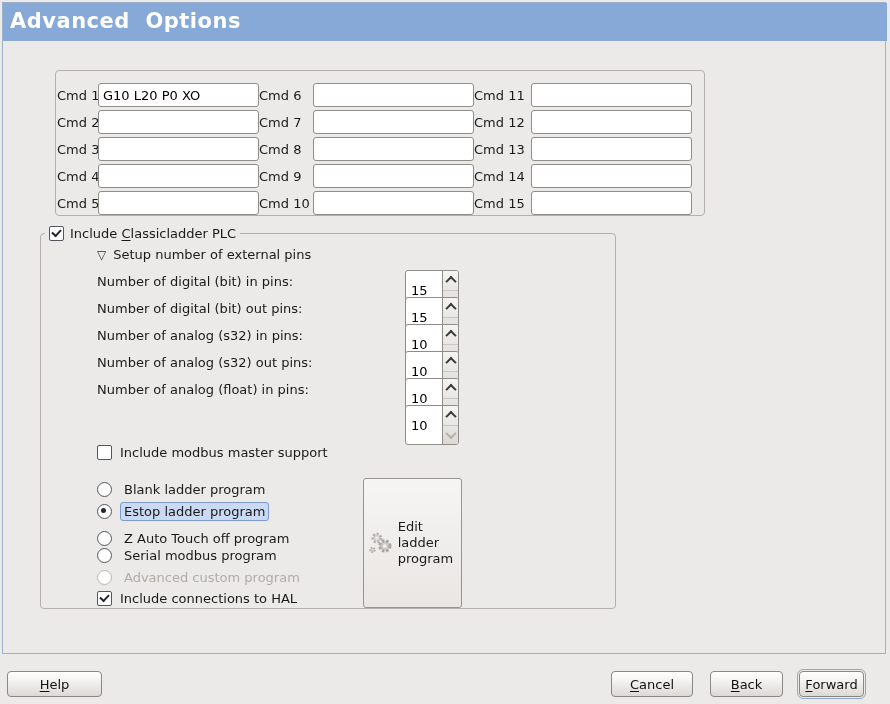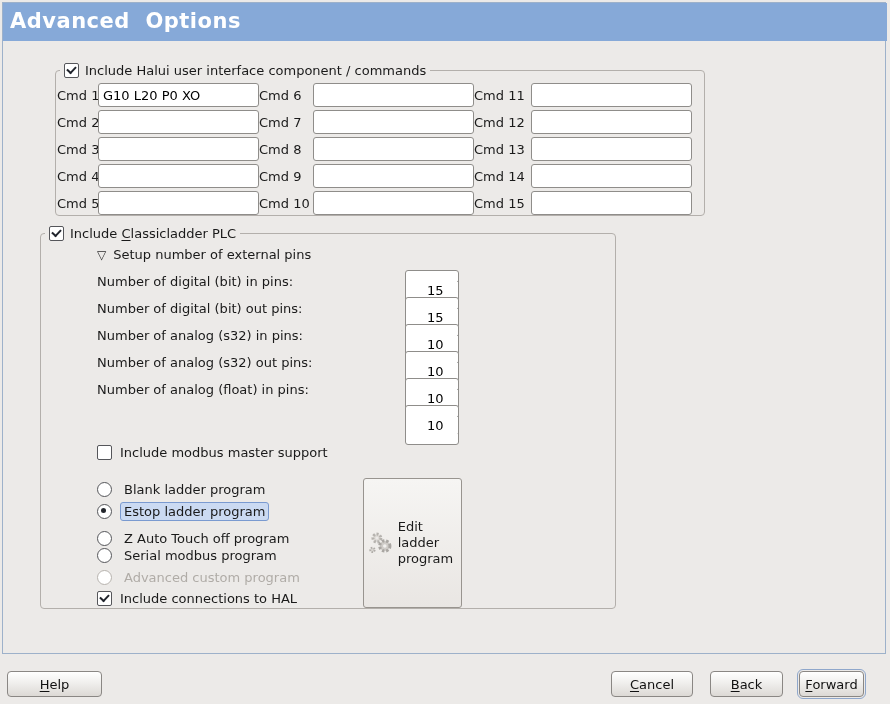--- a/index.html
+++ b/index.html
@@ -38,21 +38,21 @@
     grid-auto-rows:24px;row-gap:3px;align-items:center;}
   .cmd-label{text-align:right;padding-right:18px;white-space:nowrap;}
   .entry{height:24px;width:161px;box-sizing:border-box;border:1px solid #8f8d8a;border-radius:3px;
     background:#fff;padding:0 4px;font:13px "DejaVu Sans","Liberation Sans",sans-serif;outline:none;}
 
   
   .expander{position:absolute;left:56px;top:13px;display:flex;align-items:center;gap:7px;cursor:default;}
   .exp-arrow{font-size:12px;color:#2e2e2e;line-height:1;}
   .spin-label{position:absolute;left:56px;height:24px;line-height:24px;white-space:nowrap;}
   .spin{position:absolute;left:364px;width:54px;height:40px;box-sizing:border-box;
-    border:1px solid #8f8d8a;border-radius:3px;background:#fff;display:flex;overflow:hidden;padding-left:16px;}
+    border:1px solid #8f8d8a;border-radius:3px;background:#fff;display:flex;overflow:hidden;}
   .spin-input{width:31px;border:none;outline:none;padding:0 0 0 5px;
     font:13px "DejaVu Sans","Liberation Sans",sans-serif;background:transparent;}
   .spin-btns{width:20px;margin-left:auto;border-left:1px solid #8f8d8a;
     background:linear-gradient(#f5f4f2,#dcd9d5);display:flex;flex-direction:column;}
   .spin-up,.spin-down{flex:1;display:flex;align-items:center;justify-content:center;}
   .spin-up{border-bottom:1px solid #c9c5c1;}
   .chev-up{width:6px;height:6px;border-left:2px solid #3a3a38;border-top:2px solid #3a3a38;
     transform:rotate(45deg) translate(1px,1px);}
   .chev-down{width:6px;height:6px;border-right:2px solid #b3afab;border-bottom:2px solid #b3afab;
     transform:rotate(45deg) translate(-1px,-1px);}
@@ -81,24 +81,20 @@
 </style>
 </head>
 <body>
 
 <div class="frame"></div>
 <div class="header">
   <div class="title">Advanced  Options</div>
 </div>
 
 <div class="fieldset fs-halui">
-  <div class="legend">
-    <span class="cb checked"></span>
-    <span>Include Halui user interface component / commands</span>
-  </div>
   <div class="halui-grid">
     <span class="cmd-label">Cmd 1</span>
     <input class="entry" value="G10 L20 P0 XO" style="">
     <span class="cmd-label">Cmd 6</span>
     <input class="entry" value="" style="">
     <span class="cmd-label">Cmd 11</span>
     <input class="entry" value="" style="">
 
     <span class="cmd-label">Cmd 2</span>
     <input class="entry" value="" style="">

